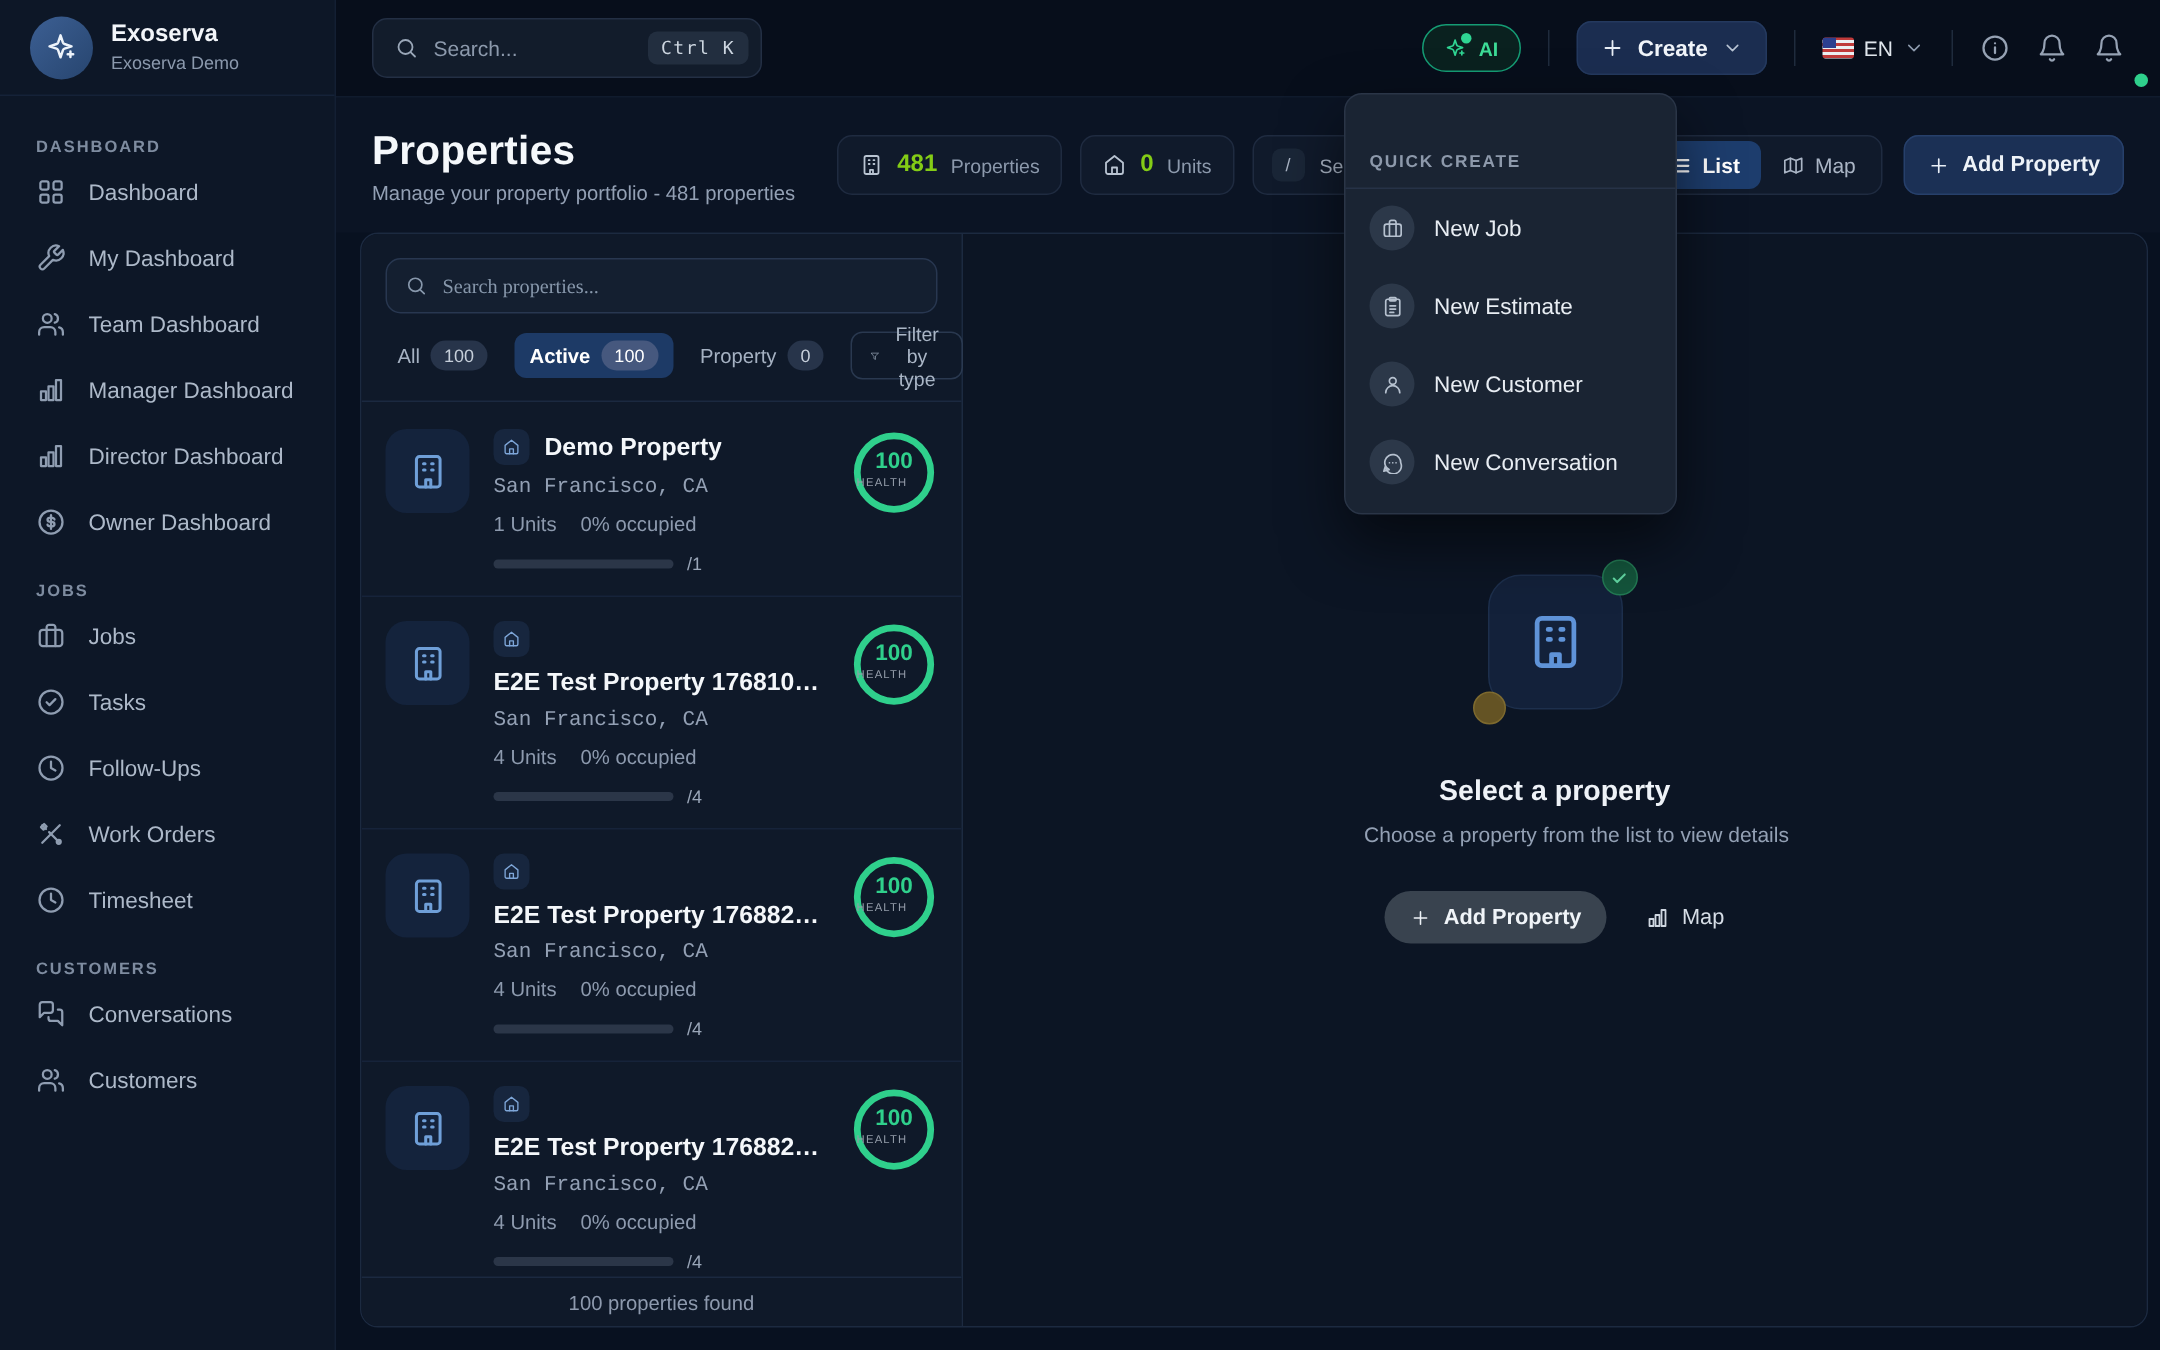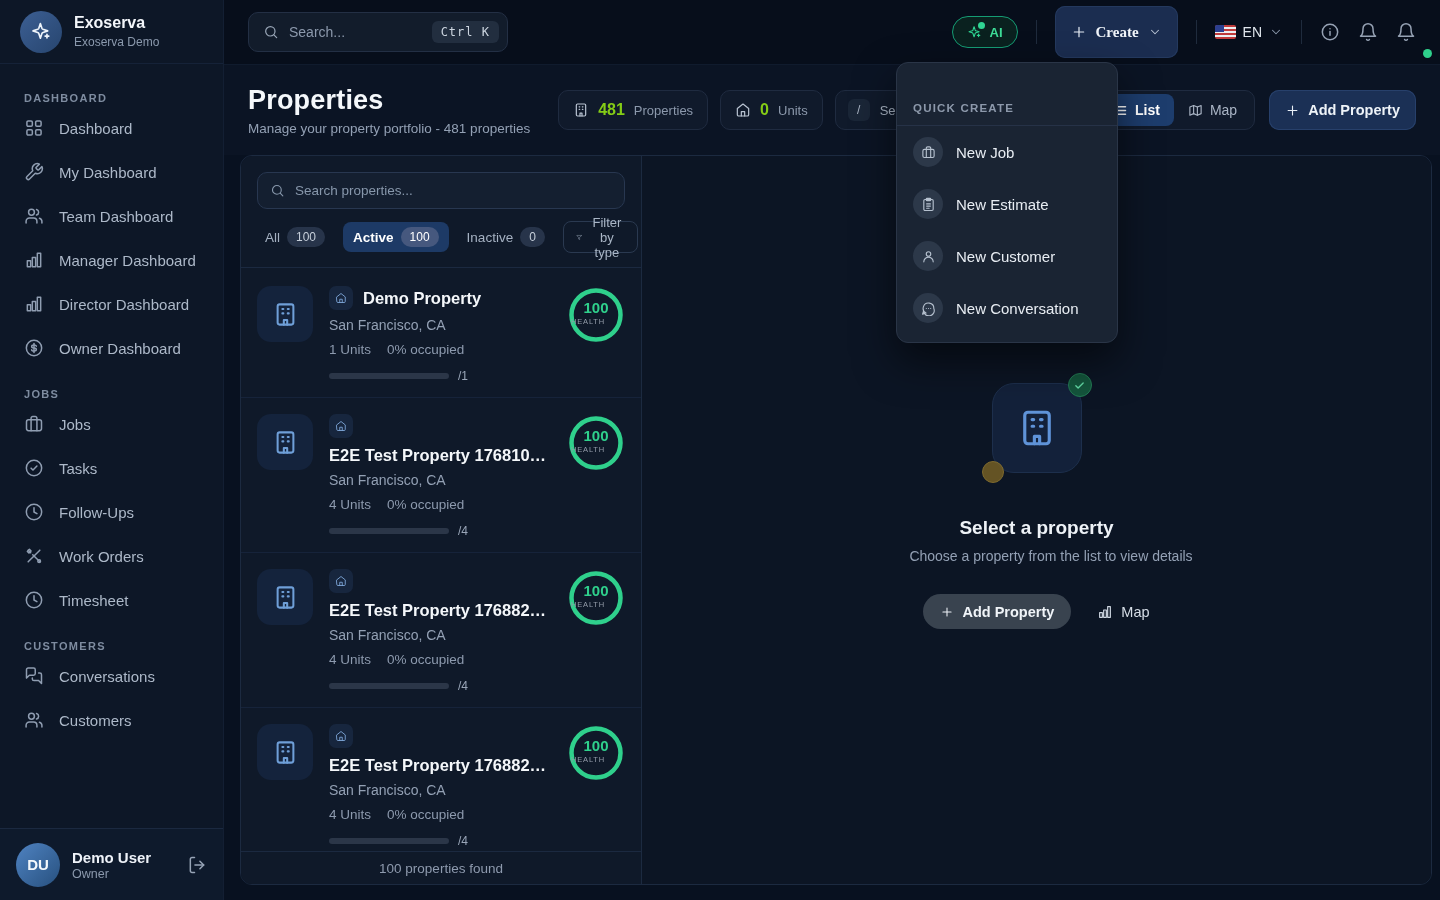--- a/index.html
+++ b/index.html
@@ -48,22 +48,22 @@
   .search-ph { flex:1; font-size:14px; color:#8c99ac; }
   .kbd { font-family:"DejaVu Sans Mono", monospace; font-size:12px; color:#cdd6e0;
     background:#222e3f; border-radius:6px; padding:4px 9px; letter-spacing:1px; }
   .top-right { margin-left:auto; display:flex; align-items:center; gap:18px; }
   .ai-btn { height:32px; padding:0 14px; border-radius:16px; background:#0a211f;
     border:1.5px solid #159c74; display:flex; align-items:center; gap:8px; cursor:pointer; }
   .ai-spark { position:relative; width:15px; height:15px; color:#2fd593; }
   .ai-dot { position:absolute; right:-3px; top:-3px; width:7px; height:7px; border-radius:50%; background:#2fd593; }
   .ai-label { font-size:13px; font-weight:bold; color:#3ddc97; }
   .vdiv { width:1px; height:24px; background:#1f2b3d; }
-  .create-btn { height:52px; padding:0 16px; border-radius:10px; background:#1b2d50;
-    display:flex; align-items:center; gap:9px; cursor:pointer; box-shadow:0 0 0 1px #24395e inset;font-family:Liberation Serif, serif; }
+  .create-btn { height:36px; padding:0 16px; border-radius:10px; background:#1b2d50;
+    display:flex; align-items:center; gap:9px; cursor:pointer; box-shadow:0 0 0 1px #24395e inset; }
   .create-btn .plus { width:16px; height:16px; color:#e8eef6; }
   .create-btn .chev { width:14px; height:14px; color:#b9c4d4; }
   .create-label { font-size:15px; font-weight:bold; color:#f0f4f9; }
   .lang-group { display:flex; align-items:center; gap:7px; cursor:pointer; }
   .flag { width:21px; height:14px; border-radius:2px; position:relative; overflow:hidden;
     background:repeating-linear-gradient(180deg,#c03a3a 0 2px,#eceff2 2px 4px); }
   .flag .canton { position:absolute; left:0; top:0; width:9px; height:7px; background:#2c3f8f; }
   .lang-label { font-size:14px; color:#dfe5ec; }
   .lang-group .chev { width:14px; height:14px; color:#8c99ac; }
   .top-icon { width:20px; height:20px; color:#96a2b4; cursor:pointer; position:relative; }
@@ -100,21 +100,21 @@
   .add-btn .icon { width:15px; height:15px; color:#e9eff7; }
   .add-btn-label { font-size:14.5px; font-weight:bold; color:#eef3f8; }
 
   
   .content { position:absolute; left:16px; right:8px; top:155px; height:730px;
     border:1px solid #1c2a40; border-radius:12px; display:flex; overflow:hidden; }
   .list-panel { width:401px; background:#0f1929; border-right:1px solid #1c2a40;
     display:flex; flex-direction:column; position:relative; }
   .lp-search-wrap { padding:16px 16px 12px; }
   .lp-search { height:37px; border-radius:10px; background:#141f30; border:1px solid #283750;
-    display:flex; align-items:center; gap:10px; padding:0 12px; cursor:text; }
+    display:flex; align-items:center; gap:10px; padding:0 12px; cursor:text;font-family:Liberation Serif, serif; }
   .lp-search .icon { width:15px; height:15px; color:#8797ab; }
   .lp-search-ph { font-size:13.5px; color:#8797ab; }
   .filter-row { display:flex; align-items:center; gap:10px; padding:0 16px 14px; }
   .fpill { display:flex; align-items:center; gap:7px; height:30px; padding:0 8px;
     border-radius:8px; cursor:pointer; background:transparent; border:none; }
   .fpill .fp-label { font-size:13.5px; color:#a5b1c2; font-family:inherit; }
   .fpill .fp-badge { font-size:12px; color:#c6cfda; background:#27344a; border-radius:10px;
     padding:3px 9px; }
   .fpill.active { background:#1d3a66; padding:0 10px; }
   .fpill.active .fp-label { color:#ffffff; font-weight:bold; }
@@ -130,21 +130,21 @@
     display:flex; align-items:center; justify-content:center; flex:0 0 auto; }
   .tile .icon { width:27px; height:27px; color:#6f9fd8; }
   .card-info { flex:1; min-width:0; }
   .chip { width:24px; height:24px; border-radius:7px; background:#17263e;
     display:inline-flex; align-items:center; justify-content:center; }
   .chip .icon { width:12px; height:12px; color:#7ea6d8; }
   .trow { display:flex; align-items:center; gap:10px; }
   .card-title { font-size:16.5px; font-weight:bold; color:#f4f7fa; white-space:nowrap;
     overflow:hidden; text-overflow:ellipsis; }
   .card-title.mt { margin-top:8px; }
-  .card-loc { font-size:14px; color:#93a0b4; margin-top:7px; }
+  .card-loc { font-size:14px; color:#93a0b4; margin-top:7px;font-family:Liberation Mono, monospace; }
   .card-stats { display:flex; gap:16px; font-size:13.5px; color:#8d9aae; margin-top:9px; }
   .card-prog { display:flex; align-items:center; gap:9px; margin-top:12px; }
   .prog-track { width:120px; height:6px; border-radius:3px; background:#2b3648; }
   .prog-label { font-size:12px; color:#9aa6b8; }
   .health { position:relative; width:58px; height:58px; flex:0 0 auto; text-align:center; }
   .health svg { position:absolute; inset:0; }
   .health-val { position:absolute; left:0; right:0; top:13px; font-size:15px; font-weight:bold; color:#2fd08c; }
   .health-lbl { position:absolute; left:0; right:16px; top:31px; font-size:7.5px; letter-spacing:0.8px; color:#949daa; }
   .list-footer { position:absolute; left:0; right:0; bottom:0; height:33px; background:#0f1929;
     border-top:1px solid #1b2940; display:flex; align-items:center; justify-content:center;
@@ -335,34 +335,20 @@
               <circle cx="9" cy="7.5" r="3.5"></circle>
               <path d="M15.5 20.5v-2a4 4 0 0 0-4-4h-5a4 4 0 0 0-4 4v2"></path>
               <path d="M21.5 20.5v-2a4 4 0 0 0-3-3.87"></path>
               <path d="M15 4.13a3.5 3.5 0 0 1 0 6.75"></path>
             </svg>
           </span>
           <span class="nav-item-label">Customers</span>
         </div>
       </div>
     </nav>
-  <div class="user-bar">
-    <div class="avatar">DU</div>
-    <div class="user-meta">
-      <div class="user-name">Demo User</div>
-      <div class="user-role">Owner</div>
-    </div>
-    <span class="logout-btn icon">
-        <svg viewBox="0 0 24 24" fill="none" stroke="currentColor" stroke-width="1.8" stroke-linecap="round" stroke-linejoin="round">
-          <path d="M9 21H6a2 2 0 0 1-2-2V5a2 2 0 0 1 2-2h3"></path>
-          <path d="m15.5 16.5 4.5-4.5-4.5-4.5"></path>
-          <path d="M20 12H9.5"></path>
-        </svg>
-      </span>
-  </div>
 </aside>
 
 <div class="main">
 
   <header class="topbar">
     <div class="search-pill">
       <span class="icon">
           <svg viewBox="0 0 24 24" fill="none" stroke="currentColor" stroke-width="1.8" stroke-linecap="round" stroke-linejoin="round">
             <circle cx="11" cy="11" r="7"></circle>
             <path d="m20.5 20.5-4.2-4.2"></path>
@@ -510,21 +496,21 @@
       <div class="filter-row" id="filter-row">
           <button class="fpill">
             <span class="fp-label">All</span>
             <span class="fp-badge">100</span>
           </button>
           <button class="fpill active">
             <span class="fp-label">Active</span>
             <span class="fp-badge">100</span>
           </button>
           <button class="fpill">
-            <span class="fp-label">Inactive</span>
+            <span class="fp-label">Property</span>
             <span class="fp-badge">0</span>
           </button>
           <button class="filter-type-btn">
             <span class="icon">
               <svg viewBox="0 0 24 24" fill="none" stroke="currentColor" stroke-width="1.8" stroke-linecap="round" stroke-linejoin="round">
                 <path d="M21 4H3l7 8.3V18l4 2.2v-8z"></path>
               </svg>
             </span>
             <span class="filter-type-label">Filter by type</span>
           </button>

